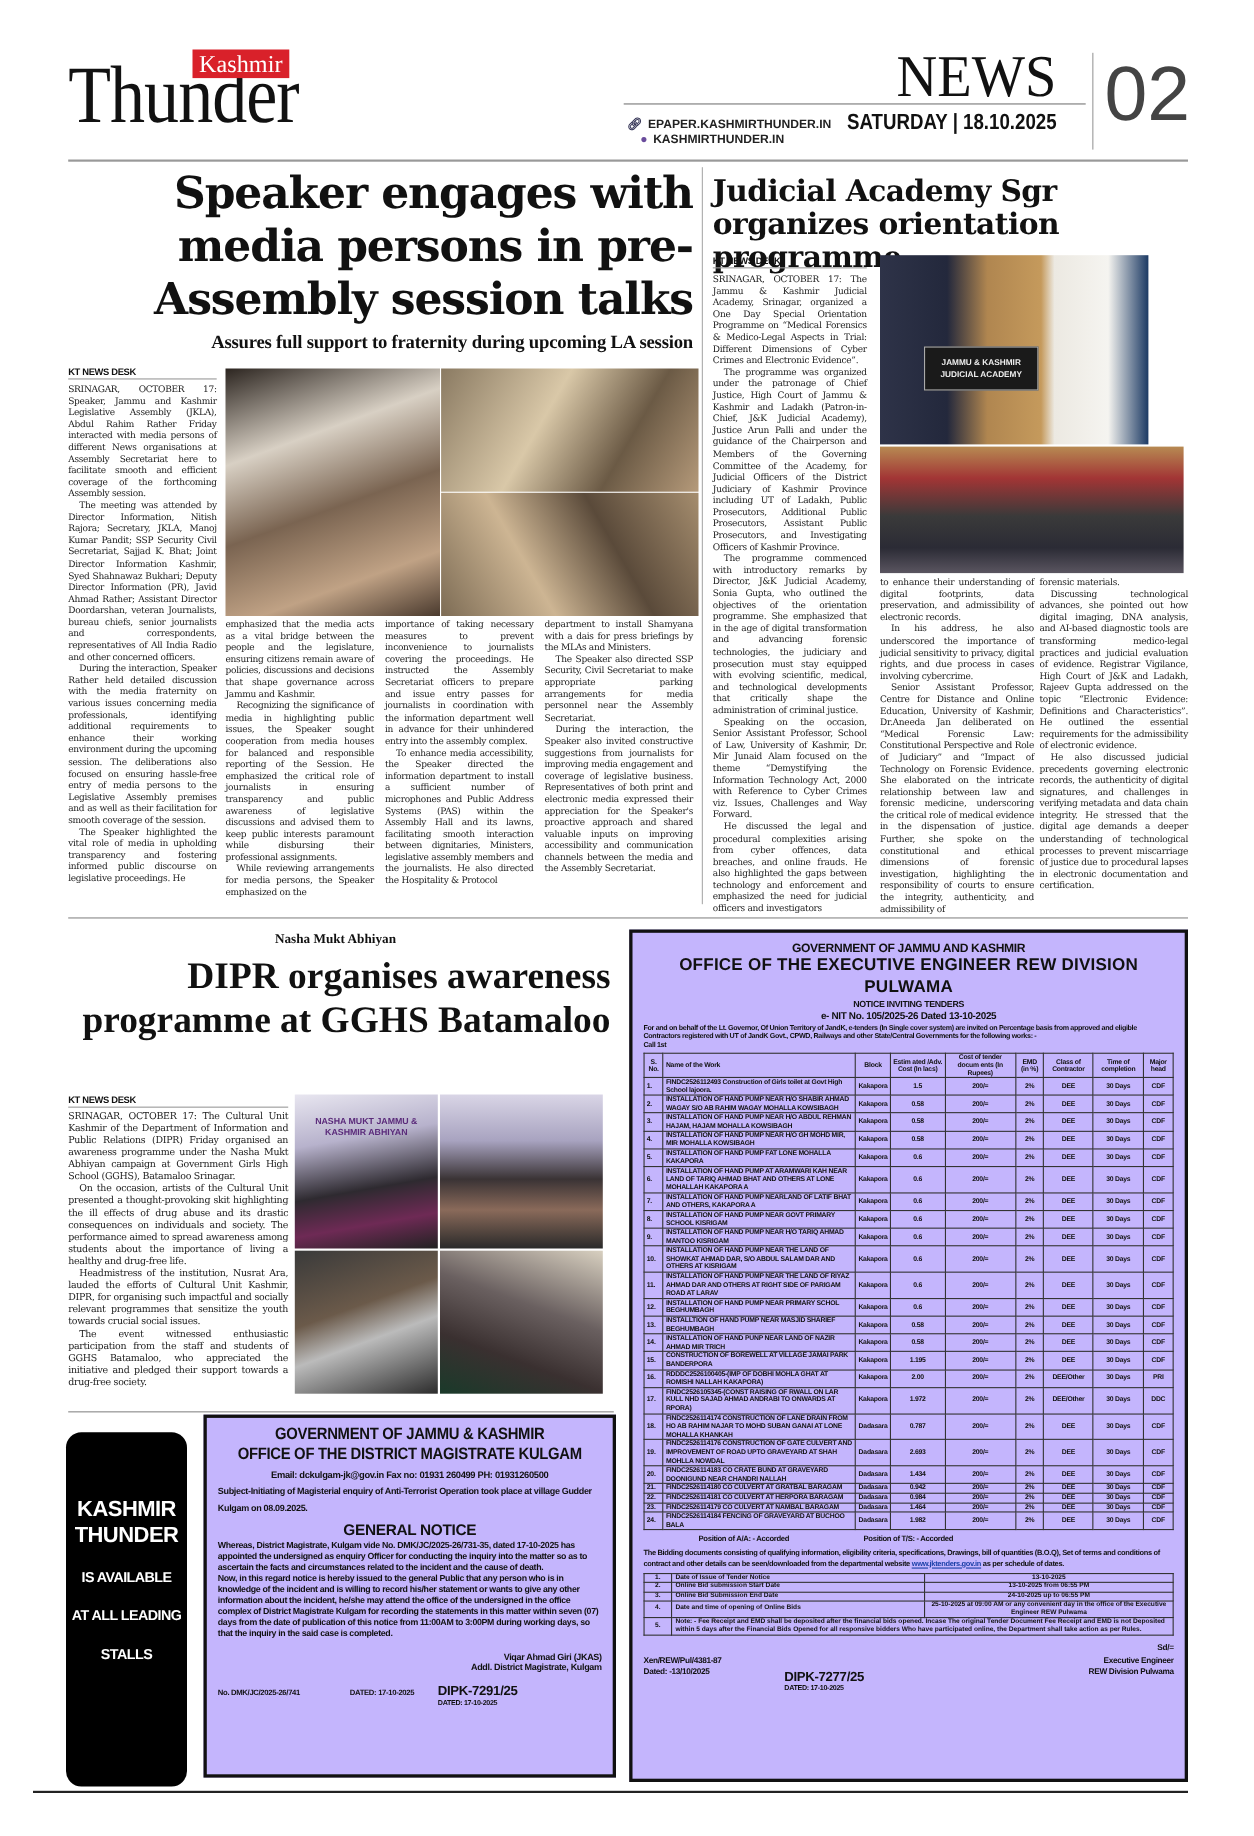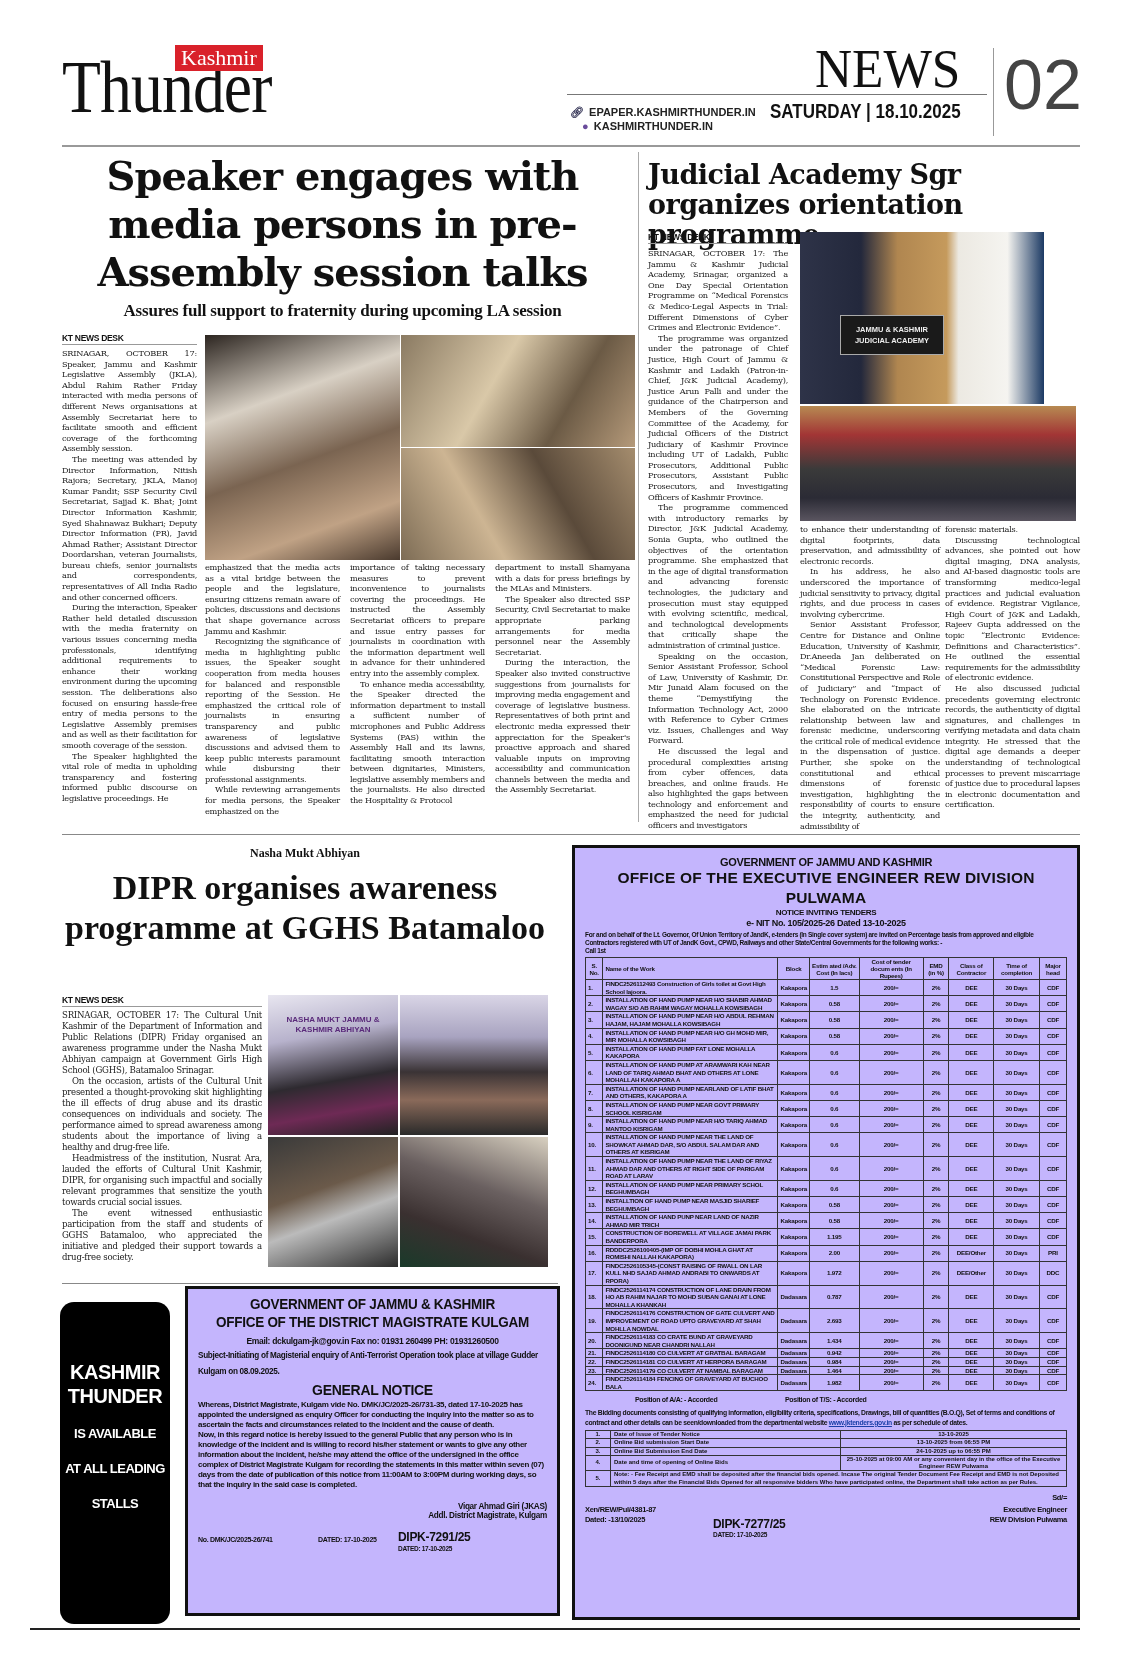--- a/index.html
+++ b/index.html
@@ -9,21 +9,21 @@
 #logo-kashmir{left:175px;top:45px;background:#d9212a;color:#fff;font-family:"Liberation Serif",serif;font-size:22px;padding:0 6px;line-height:26px}
 #logo-thunder{left:62px;top:52px;font-family:"Liberation Serif",serif;font-size:74px;line-height:70px;letter-spacing:-1px;transform:scaleX(.86);transform-origin:left}
 #news-label{left:815px;top:42px;font-family:"Liberation Serif",serif;font-size:54px;line-height:54px;transform:scaleX(.95);transform-origin:left}
 #page-num{left:1004px;top:50px;font-family:"Liberation Sans",sans-serif;font-size:70px;line-height:70px;color:#444;font-weight:300}
 #mh-vline{left:993px;top:48px;width:1px;height:88px;background:#999}
 #mh-hline{left:567px;top:94px;width:420px;height:1px;background:#777}
 .weblink{font-family:"Liberation Sans",sans-serif;font-size:11px;font-weight:bold;color:#222;transform:scaleX(.85);transform-origin:left;white-space:nowrap}
 #date-line{left:770px;top:100px;font-family:"Liberation Sans",sans-serif;font-size:20px;font-weight:bold;transform:scaleX(.85);transform-origin:left;white-space:nowrap}
 #top-rule{left:62px;top:145px;width:1018px;height:2px;background:#999}
 
-.hl{font-family:"DejaVu Serif",serif;font-weight:bold;text-align:center;line-height:1.1}
+.hl{font-family:"DejaVu Serif",serif;font-weight:bold;text-align:right;line-height:1.1}
 #h1{left:55px;top:152px;width:575px;font-size:40px;letter-spacing:-1px;line-height:48px}
 #h1-sub{left:55px;top:302px;width:575px;font-size:17px;font-family:"Liberation Serif",serif;letter-spacing:-.2px}
 #h2{left:648px;top:160px;width:440px;font-size:27px;text-align:left;line-height:30px;letter-spacing:-.5px}
 .desk{font-family:"Liberation Sans",sans-serif;font-size:8.5px;font-weight:bold;letter-spacing:-.3px;border-bottom:1px solid #999;padding-bottom:1px}
 .col{font-family:"DejaVu Serif",serif;font-size:8.2px;line-height:10.6px;text-align:justify;color:#222;letter-spacing:-.25px}
 .col p{text-indent:10px}
 .col p:first-child{text-indent:0}
 .photo{background:linear-gradient(135deg,#6a5a4a,#c9b59a 40%,#8c7a64 70%,#3f352b)}
 .vrule{width:1px;background:#aaa}
 

